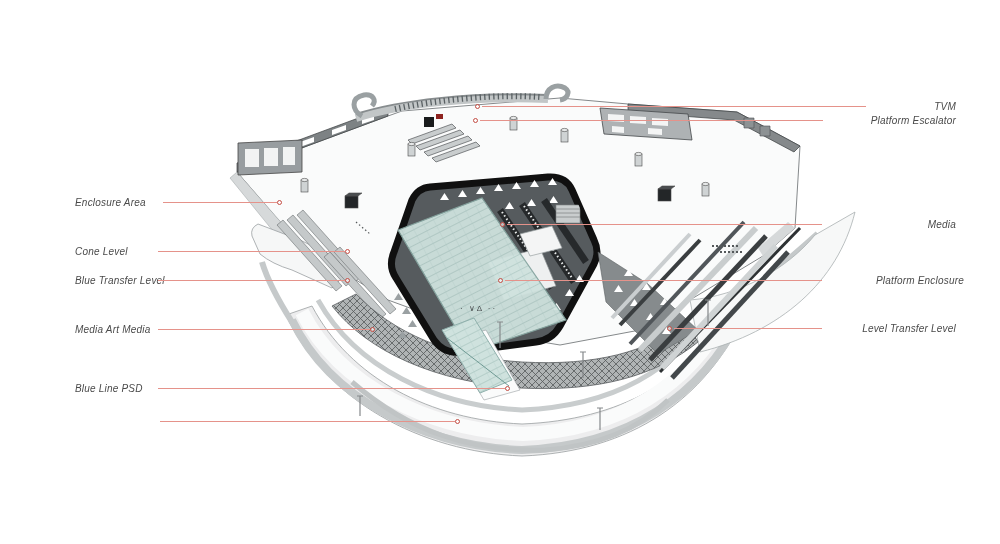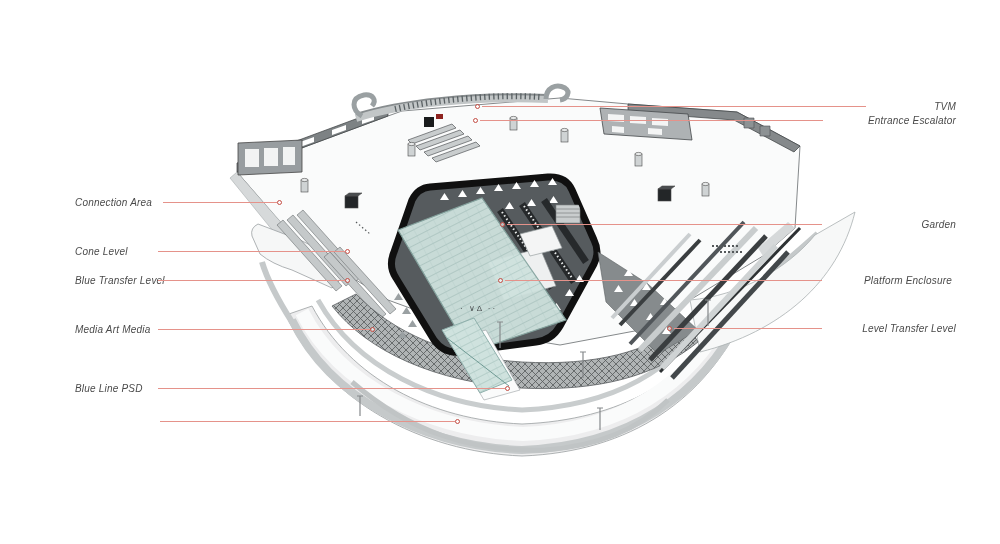--- a/index.html
+++ b/index.html
@@ -204,21 +204,21 @@
       <path d="M500,322 V348 M497,322 h6"></path>
       <path d="M583,352 V378 M580,352 h6"></path>
       <path d="M600,408 V430 M597,408 h6"></path>
       <path d="M708,300 V326 M705,300 h6"></path>
       <path d="M360,396 V416 M357,396 h6"></path>
     </g>
 
     <text x="460" y="311" font-size="8" letter-spacing="2" fill="#4a4e50">· ∨Δ ··</text>
   </svg>
 
-  <div class="ann-label" style="left:75px;top:197px">Connection Area</div>
+  <div class="ann-label" style="left:75px;top:197px">Enclosure Area</div>
   <div class="leader" style="left:163px;top:202px;width:114px"></div>
   <div class="marker" style="left:277px;top:200px"></div>
 
   <div class="ann-label" style="left:75px;top:246px">Cone Level</div>
   <div class="leader" style="left:158px;top:251px;width:187px"></div>
   <div class="marker" style="left:345px;top:249px"></div>
 
   <div class="ann-label" style="left:75px;top:275px">Blue Transfer Level</div>
   <div class="leader" style="left:158px;top:280px;width:187px"></div>
   <div class="marker" style="left:345px;top:278px"></div>
@@ -231,29 +231,29 @@
   <div class="leader" style="left:158px;top:388px;width:347px"></div>
   <div class="marker" style="left:505px;top:386px"></div>
 
   <div class="leader" style="left:160px;top:421px;width:295px"></div>
   <div class="marker" style="left:455px;top:419px"></div>
 
   <div class="ann-label right" style="right:44px;top:101px">TVM</div>
   <div class="leader" style="left:482px;top:106px;width:384px"></div>
   <div class="marker" style="left:475px;top:104px"></div>
 
-  <div class="ann-label right" style="right:44px;top:115px">Entrance Escalator</div>
+  <div class="ann-label right" style="right:44px;top:115px">Platform Escalator</div>
   <div class="leader" style="left:480px;top:120px;width:343px"></div>
   <div class="marker" style="left:473px;top:118px"></div>
 
-  <div class="ann-label right" style="right:44px;top:219px">Garden</div>
+  <div class="ann-label right" style="right:44px;top:219px">Media</div>
   <div class="leader" style="left:507px;top:224px;width:315px"></div>
   <div class="marker" style="left:500px;top:222px"></div>
 
-  <div class="ann-label right" style="right:48px;top:275px">Platform Enclosure</div>
+  <div class="ann-label right" style="right:36px;top:275px">Platform Enclosure</div>
   <div class="leader" style="left:505px;top:280px;width:317px"></div>
   <div class="marker" style="left:498px;top:278px"></div>
 
   <div class="ann-label right" style="right:44px;top:323px">Level Transfer Level</div>
   <div class="leader" style="left:674px;top:328px;width:148px"></div>
   <div class="marker" style="left:667px;top:326px"></div>
 
 </div>
 
 </body></html>

